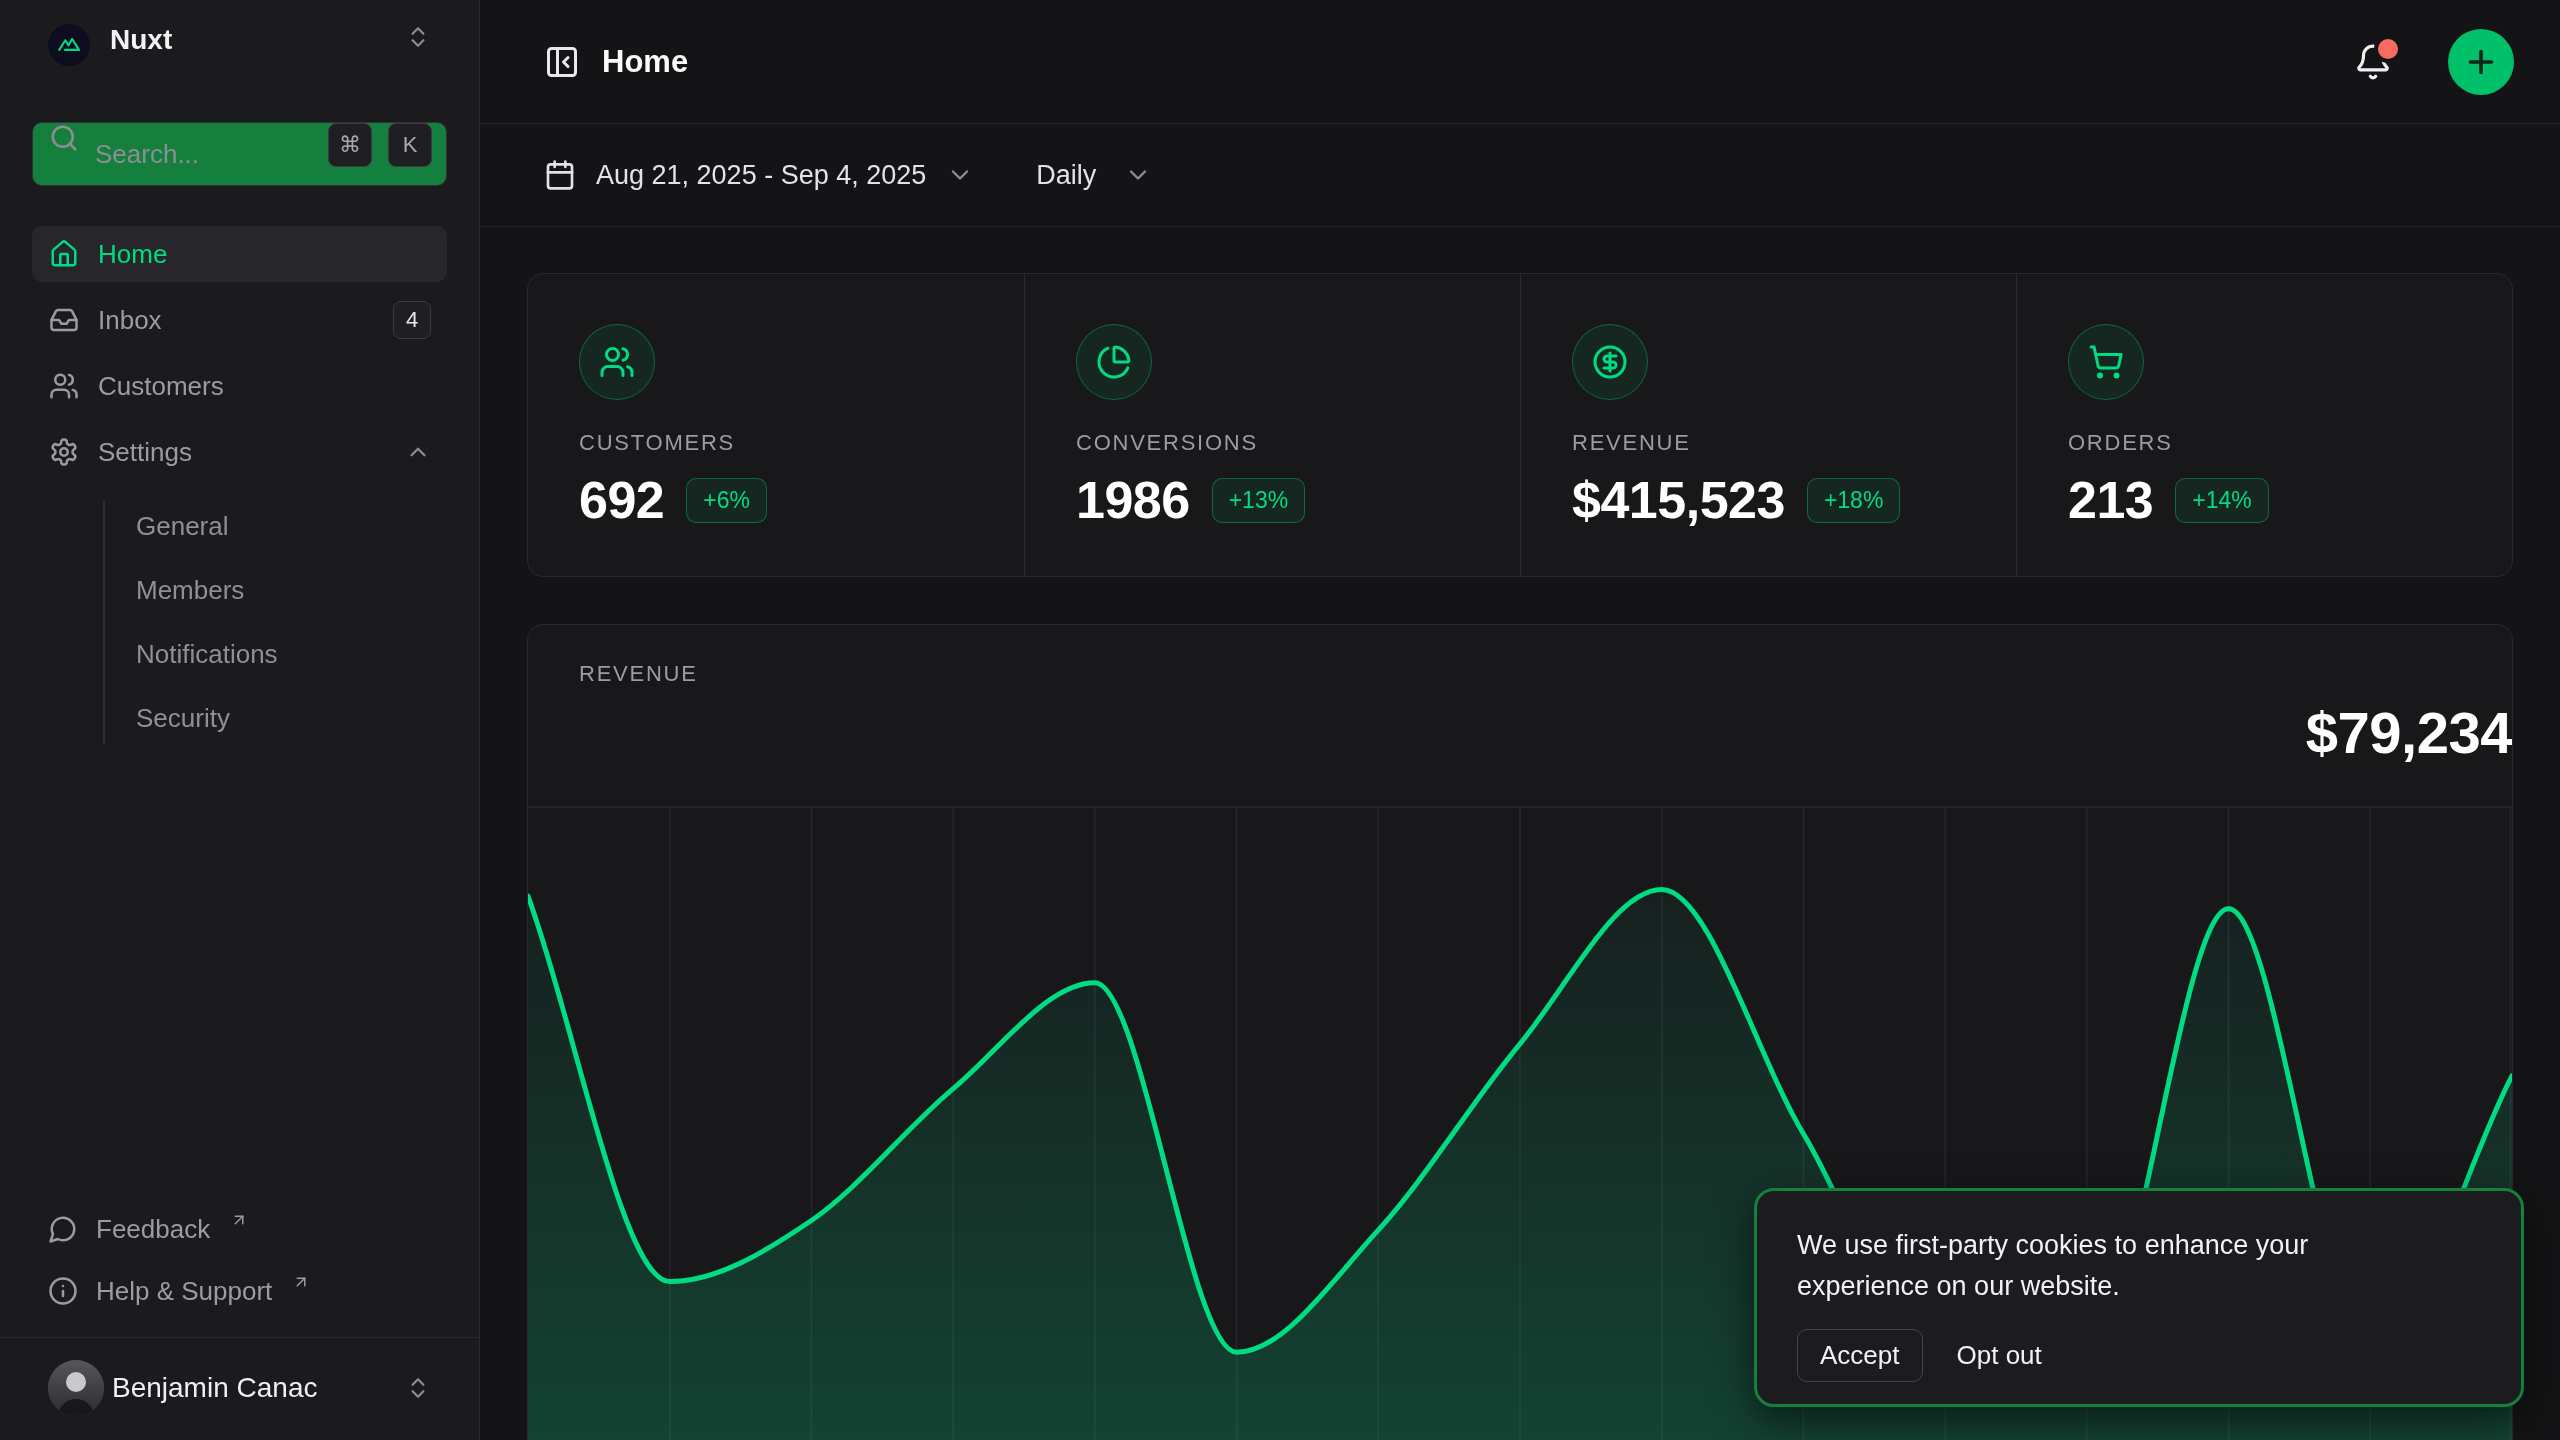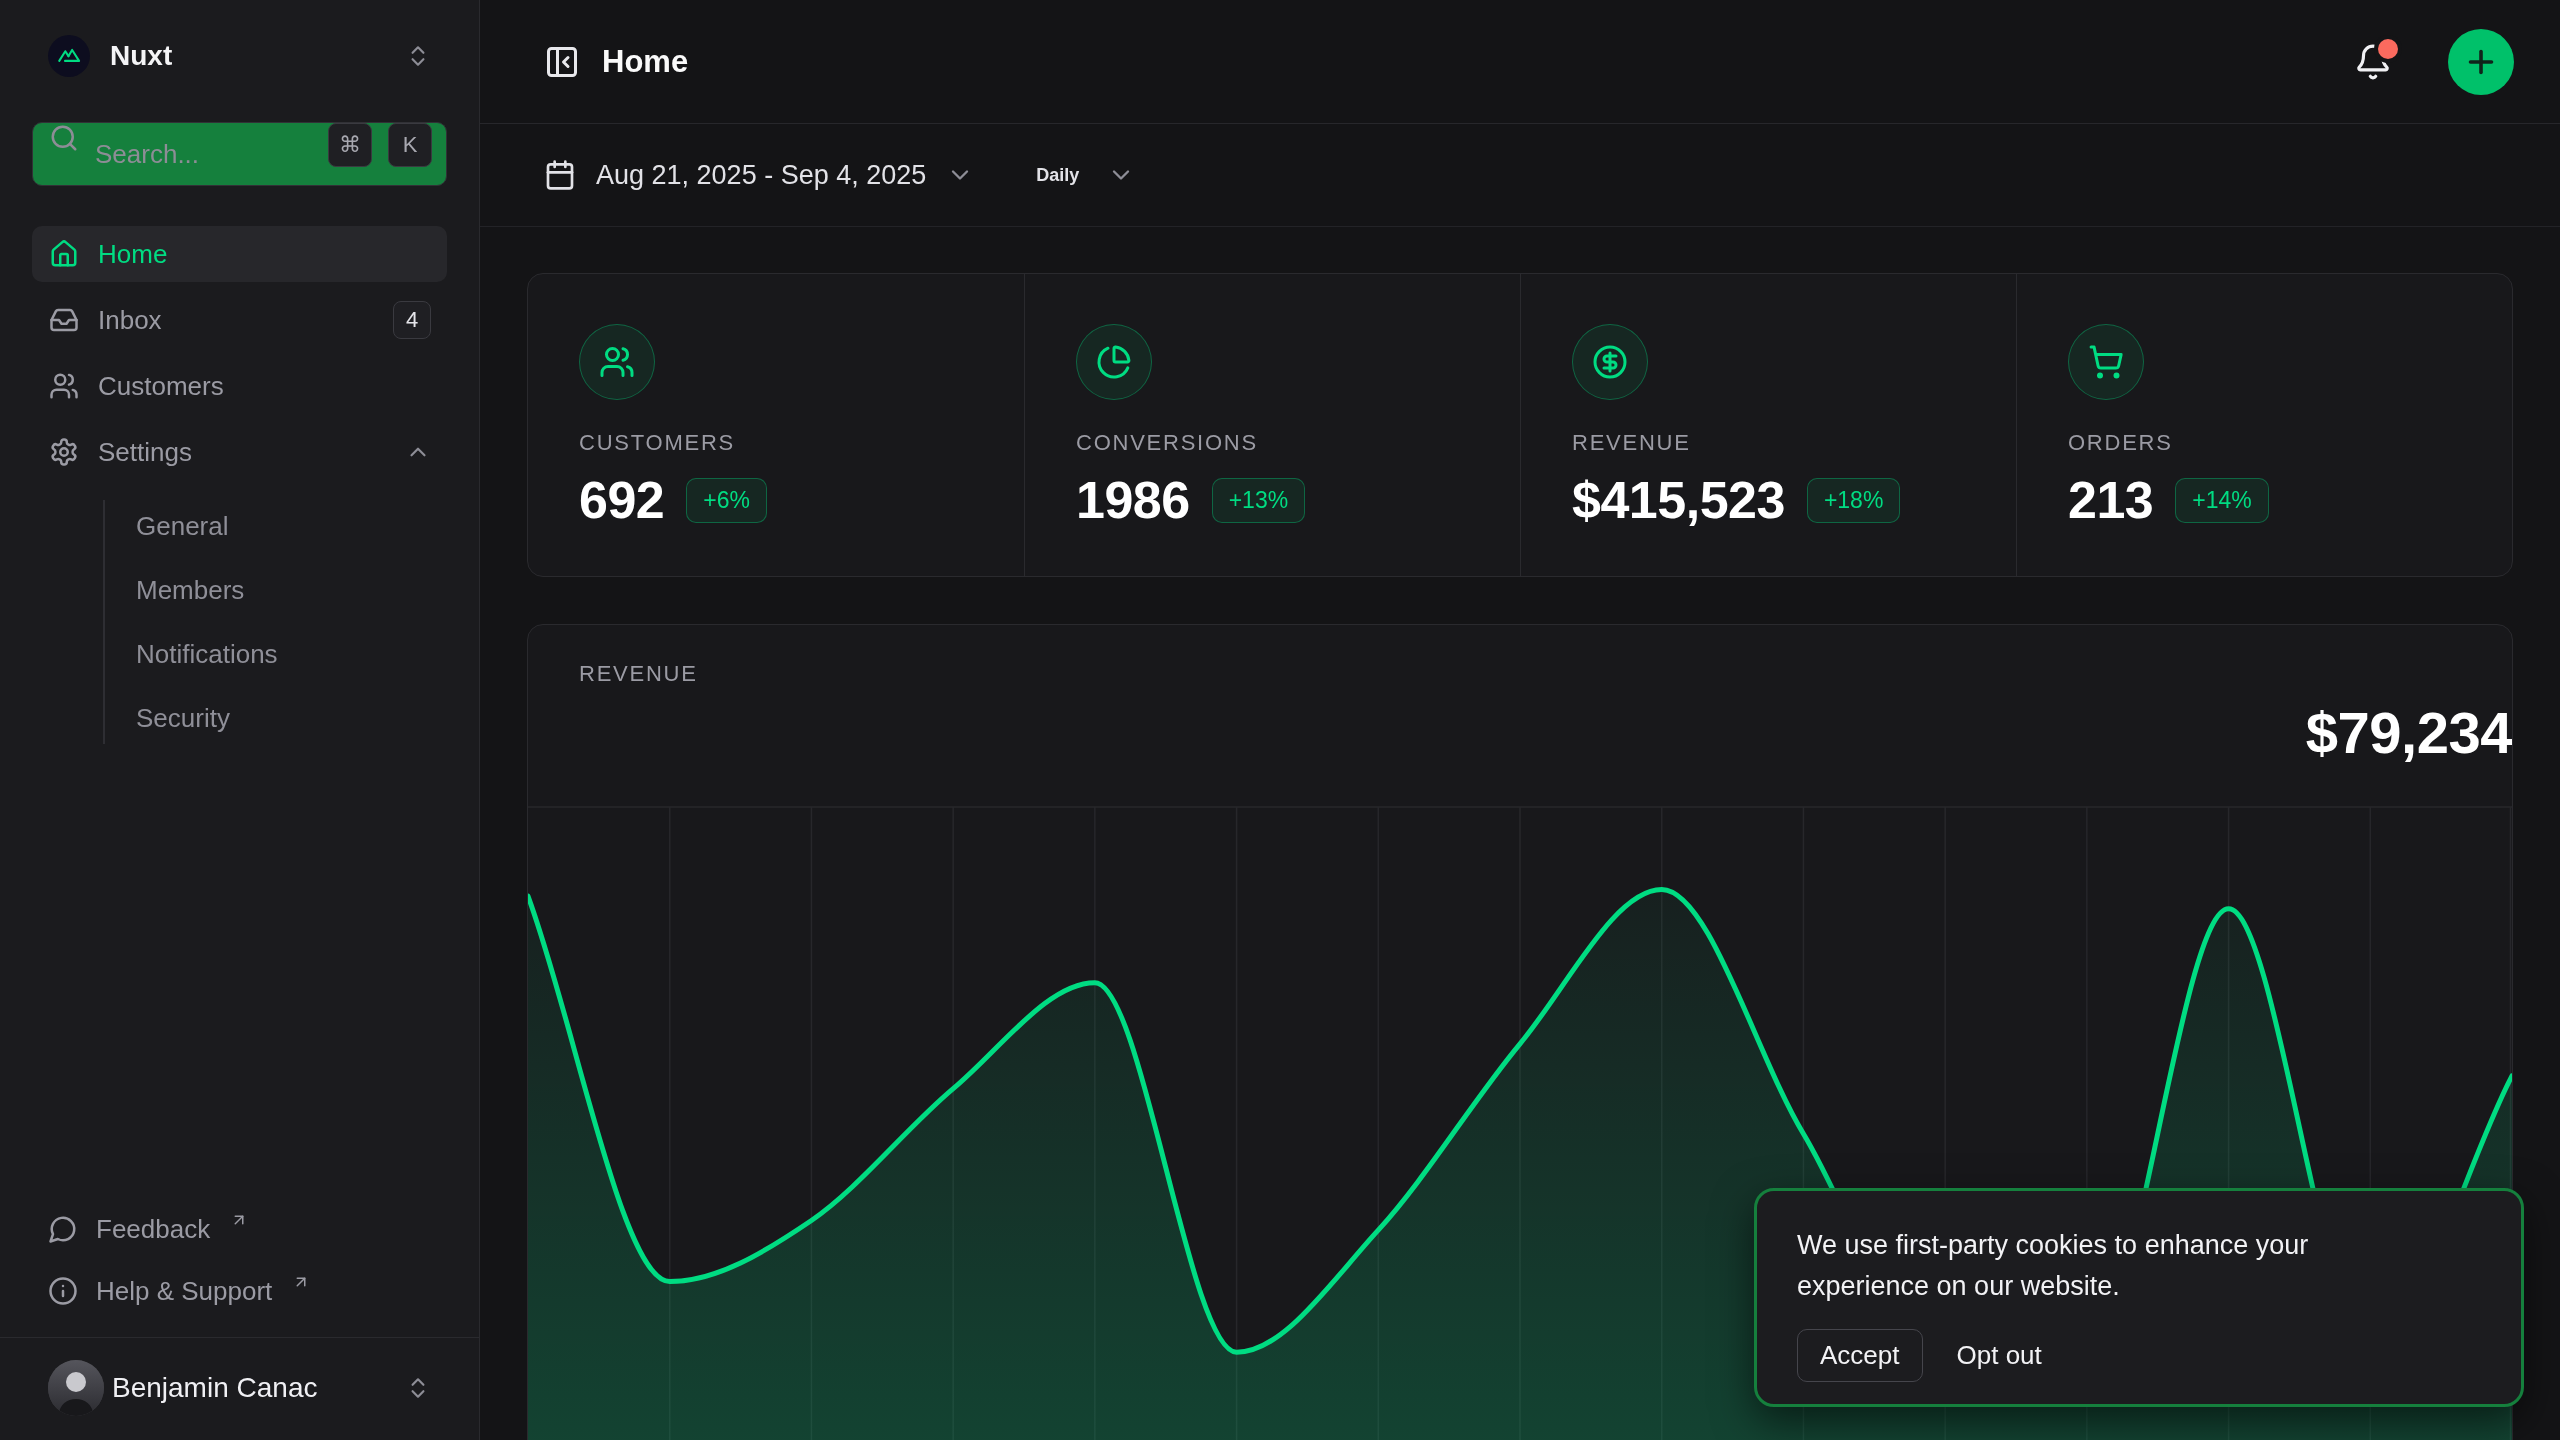--- a/index.html
+++ b/index.html
@@ -12,21 +12,21 @@
   }
   svg { display:block; }
   .ico { stroke:currentColor; fill:none; stroke-width:2; stroke-linecap:round; stroke-linejoin:round; }
 
   
   .sidebar {
     position:absolute; left:0; top:0; width:480px; height:1440px;
     background:#1b1b1e; border-right:1px solid #2a2a2e;
     display:flex; flex-direction:column; padding:24px 0 0 0;
   }
-  .workspace { display:flex; align-items:center; gap:20px; height:64px; padding:0 16px; margin:0 32px; border-radius:10px; cursor:pointer; }
+  .workspace { display:flex; align-items:flex-start; gap:20px; height:64px; padding:0 16px; margin:0 32px; border-radius:10px; cursor:pointer; }
   .ws-logo { width:42px; height:42px; border-radius:50%; background:#0d0d1f; display:flex; align-items:center; justify-content:center; color:#00dc82; flex:0 0 auto; }
   .ws-name { font-size:28px; font-weight:600; color:#f4f4f6; flex:1; }
   .selector-ico { color:#8d8d96; }
   .searchbox {
     margin:34px 32px 0; height:64px; border:1px solid #313136; border-radius:10px;
     background:#15803d; display:flex; gap:16px; padding:0 14px 0 16px; color:#8d8d96;
   }
   .searchbox input {
     flex:1; background:transparent; border:none; outline:none; color:#d6d6dc;
     font-size:26px; font-family:inherit; min-width:0;
@@ -70,21 +70,21 @@
   .page-title { font-size:31px; font-weight:700; color:#fafafa; flex:1; }
   .bell-wrap { position:relative; color:#f1f1f4; margin-right:34px; cursor:pointer; display:flex; }
   .bell-dot { position:absolute; top:-4px; right:-6px; width:20px; height:20px; border-radius:50%; background:#fb6a5e; box-shadow:0 0 0 4px #141416; }
   .plus-btn {
     width:66px; height:66px; border-radius:50%; background:#00c16a; border:none; cursor:pointer;
     display:flex; align-items:center; justify-content:center; color:#10251b;
   }
   .toolbar { height:103px; border-bottom:1px solid #232327; display:flex; align-items:center; padding:0 64px; gap:14px; }
   .range-btn { display:flex; align-items:center; gap:20px; color:#e2e2e7; font-size:27px; font-weight:500; cursor:pointer; }
   .chev { color:#8d8d96; }
-  .granularity-btn { display:flex; align-items:center; gap:28px; color:#e2e2e7; font-size:18px; font-weight:700; margin-left:48px; cursor:pointer; }
+  .granularity-btn { display:flex; align-items:center; gap:28px; color:#e2e2e7; font-size:27px; font-weight:400; margin-left:48px; cursor:pointer; }
 
   .content { padding:46px 47px 0; }
 
   
   .stats-panel {
     border:1px solid #2a2a2e; border-radius:16px; background:#18181b;
     display:grid; grid-template-columns:repeat(4,1fr); height:304px; overflow:hidden;
   }
   .stat-cell { padding:50px 40px 0 51px; cursor:pointer; }
   .stat-cell + .stat-cell { border-left:1px solid #2a2a2e; }

